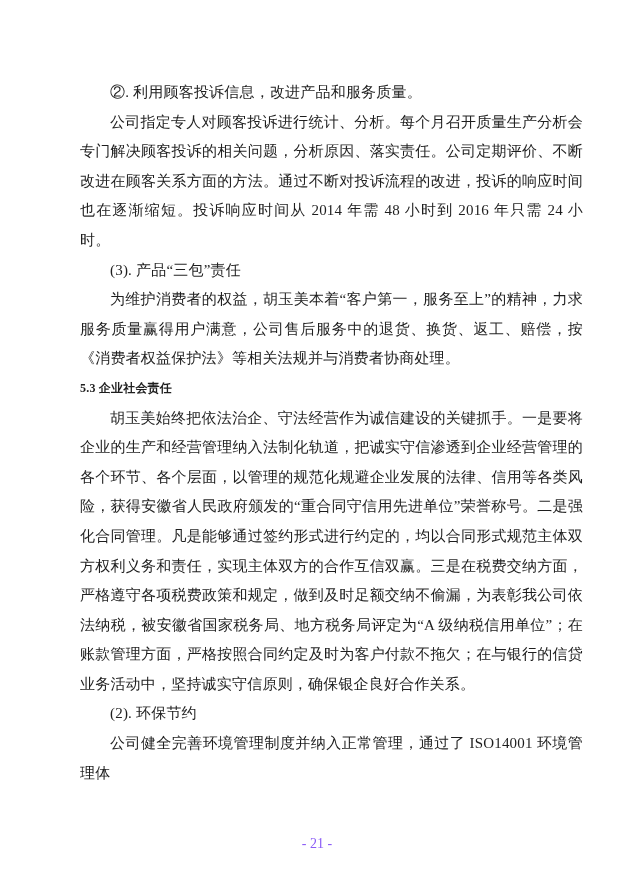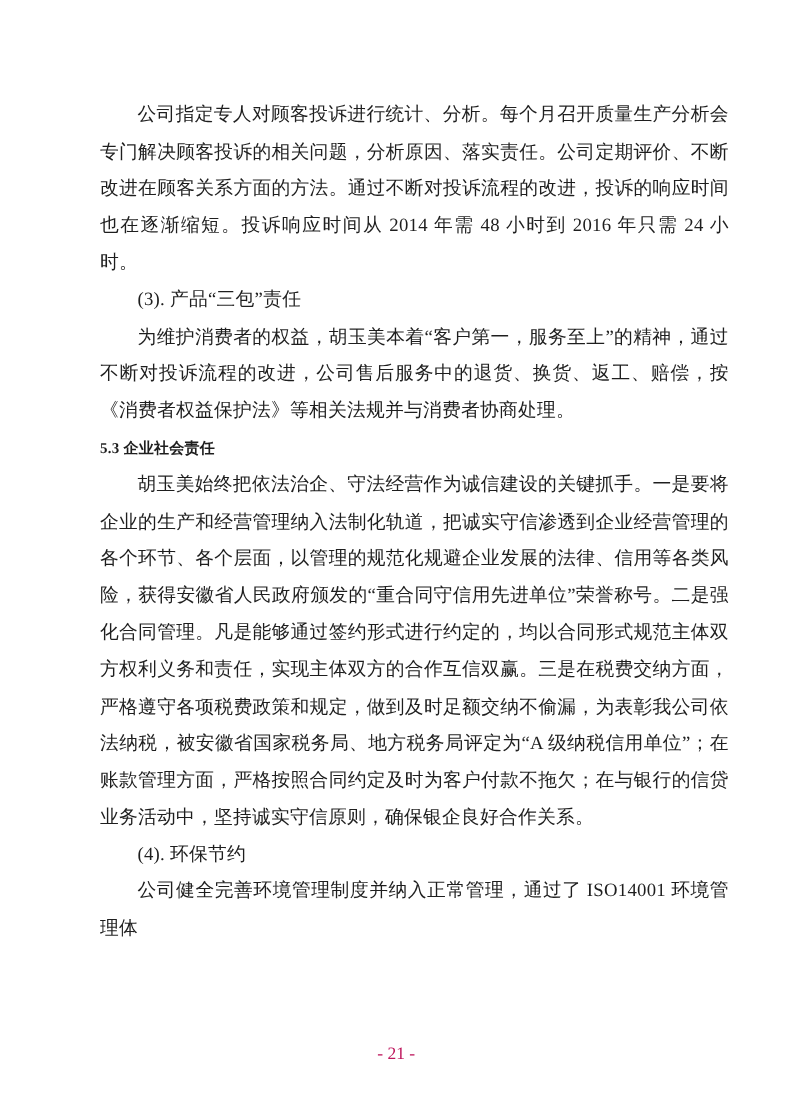--- a/index.html
+++ b/index.html
@@ -35,30 +35,31 @@
     text-align: left;
     text-indent: 0;
   }
   .footer {
     position: absolute;
     left: 0;
     bottom: 36px;
     width: 100%;
     text-align: center;
     font-size: 14px;
-    color: #be185d;
+    color: #8b5cf6;
   }
 </style>
 </head>
 <body>
 
 <div class="page">
   <div class="doc-body">
+      <p class="body-indent">②. 利用顾客投诉信息，改进产品和服务质量。</p>
       <p class="body-indent">公司指定专人对顾客投诉进行统计、分析。每个月召开质量生产分析会专门解决顾客投诉的相关问题，分析原因、落实责任。公司定期评价、不断改进在顾客关系方面的方法。通过不断对投诉流程的改进，投诉的响应时间也在逐渐缩短。投诉响应时间从 2014 年需 48 小时到 2016 年只需 24 小时。</p>
       <p class="body-indent">(3). 产品“三包”责任</p>
-      <p class="body-indent">为维护消费者的权益，胡玉美本着“客户第一，服务至上”的精神，通过不断对投诉流程的改进，公司售后服务中的退货、换货、返工、赔偿，按《消费者权益保护法》等相关法规并与消费者协商处理。</p>
+      <p class="body-indent">为维护消费者的权益，胡玉美本着“客户第一，服务至上”的精神，力求服务质量赢得用户满意，公司售后服务中的退货、换货、返工、赔偿，按《消费者权益保护法》等相关法规并与消费者协商处理。</p>
       <p class="heading">5.3 企业社会责任</p>
       <p class="body-indent">胡玉美始终把依法治企、守法经营作为诚信建设的关键抓手。一是要将企业的生产和经营管理纳入法制化轨道，把诚实守信渗透到企业经营管理的各个环节、各个层面，以管理的规范化规避企业发展的法律、信用等各类风险，获得安徽省人民政府颁发的“重合同守信用先进单位”荣誉称号。二是强化合同管理。凡是能够通过签约形式进行约定的，均以合同形式规范主体双方权利义务和责任，实现主体双方的合作互信双赢。三是在税费交纳方面，严格遵守各项税费政策和规定，做到及时足额交纳不偷漏，为表彰我公司依法纳税，被安徽省国家税务局、地方税务局评定为“A 级纳税信用单位”；在账款管理方面，严格按照合同约定及时为客户付款不拖欠；在与银行的信贷业务活动中，坚持诚实守信原则，确保银企良好合作关系。</p>
-      <p class="body-indent">(4). 环保节约</p>
+      <p class="body-indent">(2). 环保节约</p>
       <p class="body-indent">公司健全完善环境管理制度并纳入正常管理，通过了 ISO14001 环境管理体</p>
     </div>
   <div class="footer">- 21 -</div>
 </div>
 
 </body></html>

